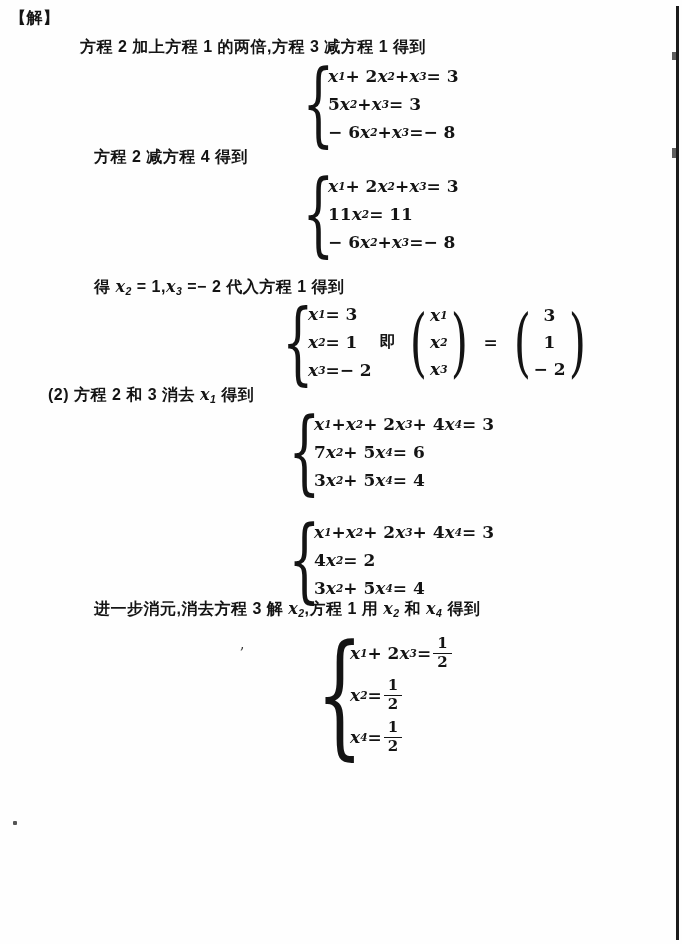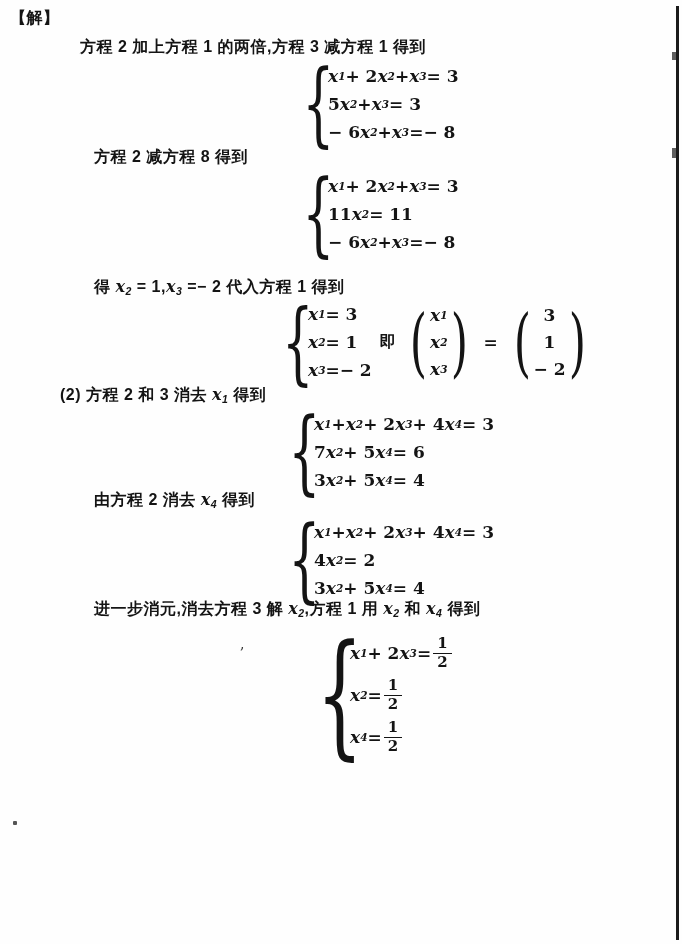--- a/index.html
+++ b/index.html
@@ -68,21 +68,21 @@
     <span class="sys-brace" style="font-size:92px;">
         <span>{</span>
       </span>
     <div class="sys-rows">
       <div class="eqline"><i>x</i><sub>1</sub> + 2<i>x</i><sub>2</sub> + <i>x</i><sub>3</sub> = 3</div>
       <div class="eqline">5<i>x</i><sub>2</sub> + <i>x</i><sub>3</sub> = 3</div>
       <div class="eqline">− 6<i>x</i><sub>2</sub> + <i>x</i><sub>3</sub> =− 8</div>
     </div>
   </div>
 
-  <span class="cjk" style="left:94px; top:147px;">方程 2 减方程 8 得到</span>
+  <span class="cjk" style="left:94px; top:147px;">方程 2 减方程 4 得到</span>
 
   <div class="system" style="left:308px; top:168px;">
     <span class="sys-brace" style="font-size:92px;">
         <span>{</span>
       </span>
     <div class="sys-rows">
       <div class="eqline"><i>x</i><sub>1</sub> + 2<i>x</i><sub>2</sub> + <i>x</i><sub>3</sub> = 3</div>
       <div class="eqline">11<i>x</i><sub>2</sub> = 11</div>
       <div class="eqline">− 6<i>x</i><sub>2</sub> + <i>x</i><sub>3</sub> =− 8</div>
     </div>
@@ -125,34 +125,33 @@
       <span class="paren">(</span>
       <div class="col">
         <div class="eqline">3</div>
         <div class="eqline">1</div>
         <div class="eqline">− 2</div>
       </div>
       <span class="paren">)</span>
     </div>
   </div>
 
-  <span class="cjk" style="left:60px; top:385px;">(2) 方程 2 和 3 消去 <i>x</i><sub>1</sub> 得到</span>
+  <span class="cjk" style="left:48px; top:385px;">(2) 方程 2 和 3 消去 <i>x</i><sub>1</sub> 得到</span>
 
   <div class="system" style="left:294px; top:406px;">
     <span class="sys-brace" style="font-size:92px;">
         <span>{</span>
       </span>
     <div class="sys-rows">
       <div class="eqline"><i>x</i><sub>1</sub> + <i>x</i><sub>2</sub> + 2<i>x</i><sub>3</sub> + 4<i>x</i><sub>4</sub> = 3</div>
       <div class="eqline">7<i>x</i><sub>2</sub> + 5<i>x</i><sub>4</sub> = 6</div>
       <div class="eqline">3<i>x</i><sub>2</sub> + 5<i>x</i><sub>4</sub> = 4</div>
     </div>
   </div>
 
-  <span class="cjk" style="left:94px; top:490px;">由方程 2 消去 <i>x</i><sub>4</sub> 得到</span>
 
   <div class="system" style="left:294px; top:514px;">
     <span class="sys-brace" style="font-size:92px;">
         <span>{</span>
       </span>
     <div class="sys-rows">
       <div class="eqline"><i>x</i><sub>1</sub> + <i>x</i><sub>2</sub> + 2<i>x</i><sub>3</sub> + 4<i>x</i><sub>4</sub> = 3</div>
       <div class="eqline">4<i>x</i><sub>2</sub> = 2</div>
       <div class="eqline">3<i>x</i><sub>2</sub> + 5<i>x</i><sub>4</sub> = 4</div>
     </div>

